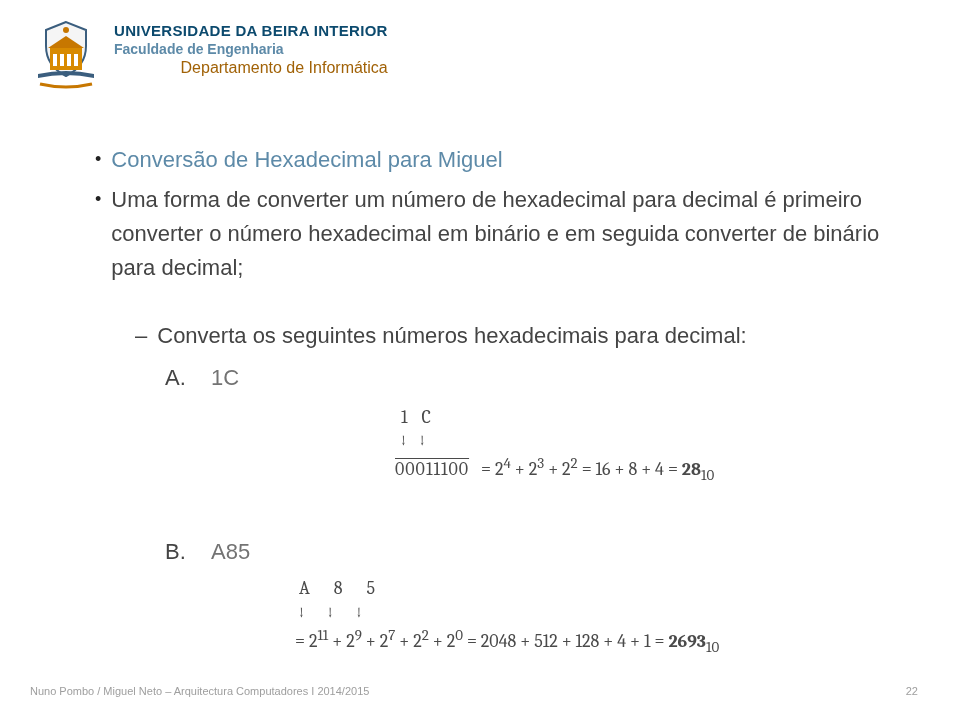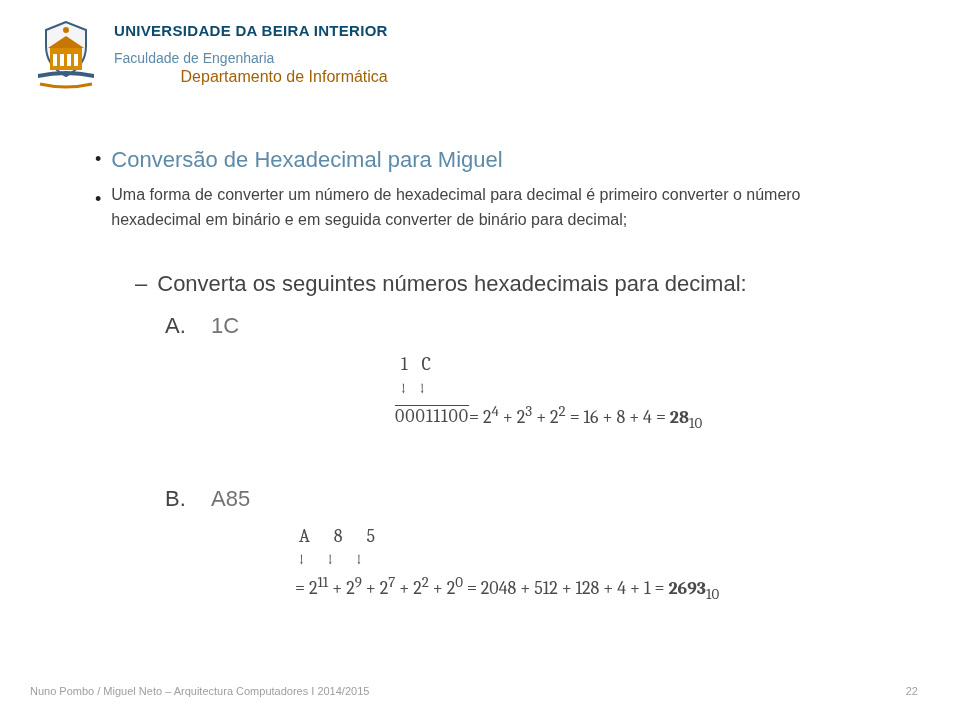--- a/index.html
+++ b/index.html
@@ -26,21 +26,22 @@
   .header-text { padding-top: 2px; }
   .uni {
     color: #0c4a6e;
     font-size: 15px;
     font-weight: bold;
     letter-spacing: 0.3px;
   }
   .fac {
     color: #5d8aa8;
     font-size: 14px;
-    margin-top: 11px;
+    margin-top: 2px;
+    font-weight: bold;
   }
   .dep {
     color: #a16207;
     font-size: 16px;
     margin-top: 2px;
     text-align: right;
   }
   .content {
     padding-left: 65px;
     padding-right: 40px;
@@ -57,21 +58,21 @@
     color: #222;
     font-size: 18px;
     padding-top: 3px;
   }
   .section-title {
     color: #5d8aa8;
     font-size: 22px;
   }
   .para {
     color: #444;
-    font-size: 16px;
+    font-size: 22px;
   }
   .exercise {
     padding-left: 40px;
     padding-top: 28px;
   }
   .dash-row {
     display: flex;
     gap: 10px;
   }
   .dash-sym {
@@ -126,21 +127,21 @@
   .arrow-row {
     display: flex;
     gap: 24px;
     padding-left: 6px;
     margin-top: -2px;
     font-size: 16px;
   }
   .bin-line {
     display: flex;
     align-items: center;
-    gap: 0;
+    gap: 12px;
     margin-top: -2px;
   }
   .overline {
     text-decoration: overline;
     letter-spacing: 1px;
   }
   .overline-b {
     text-decoration: overline;
     letter-spacing: 0.5px;
   }

